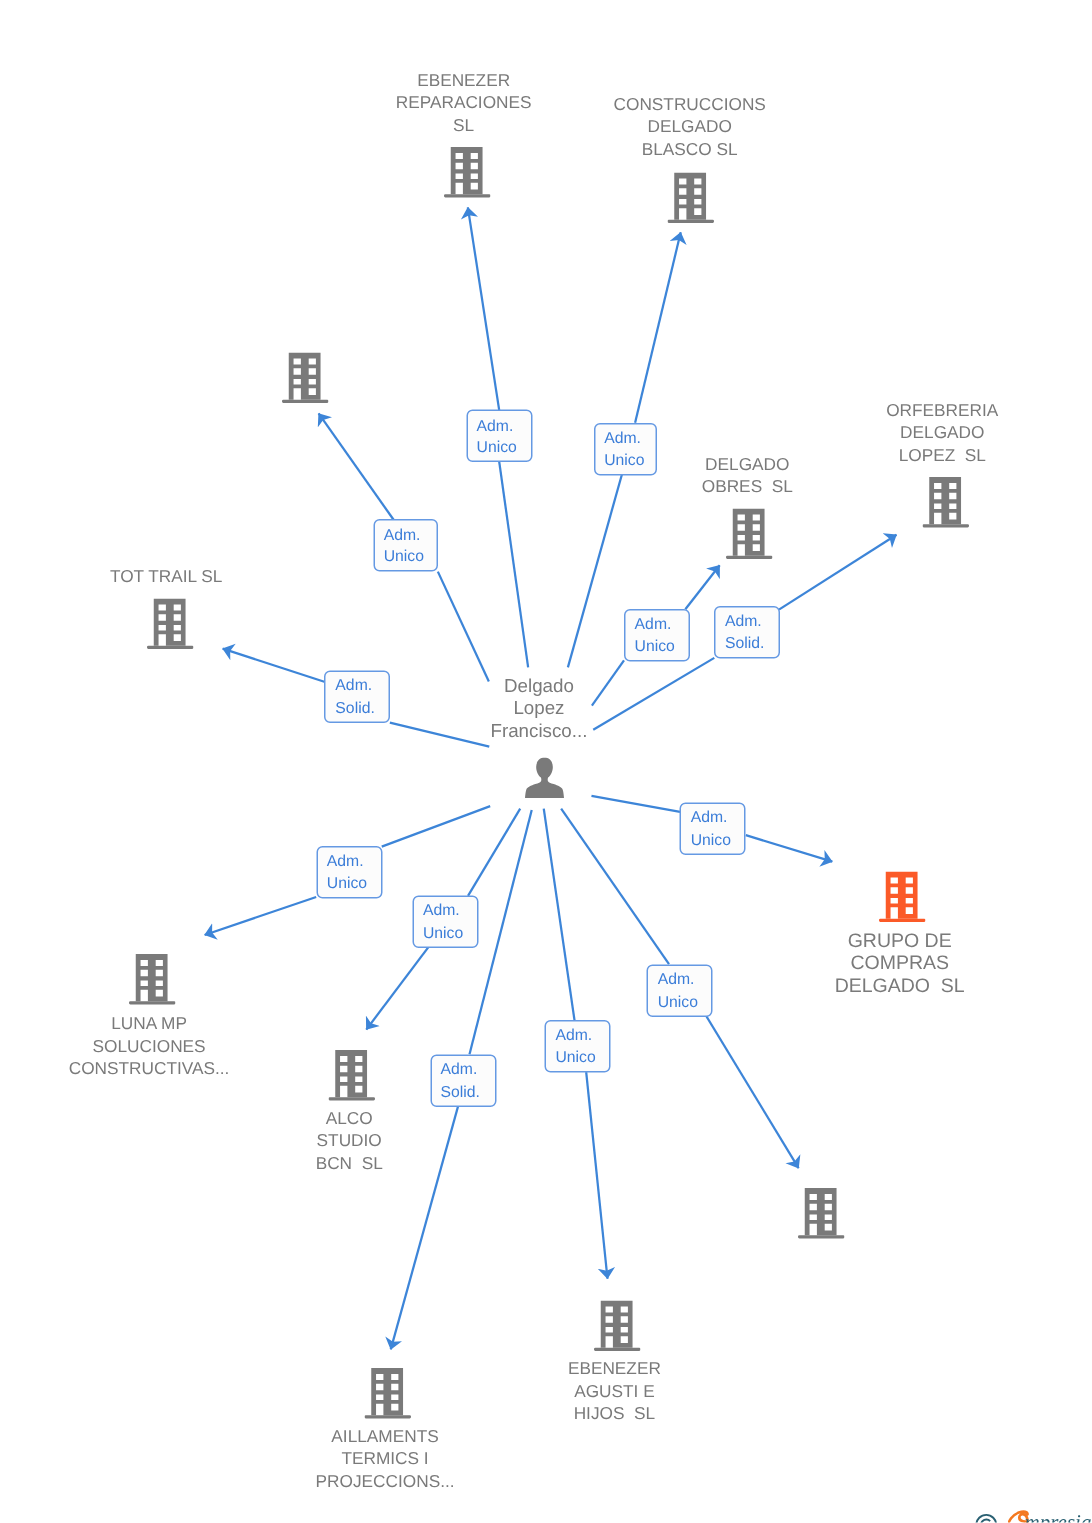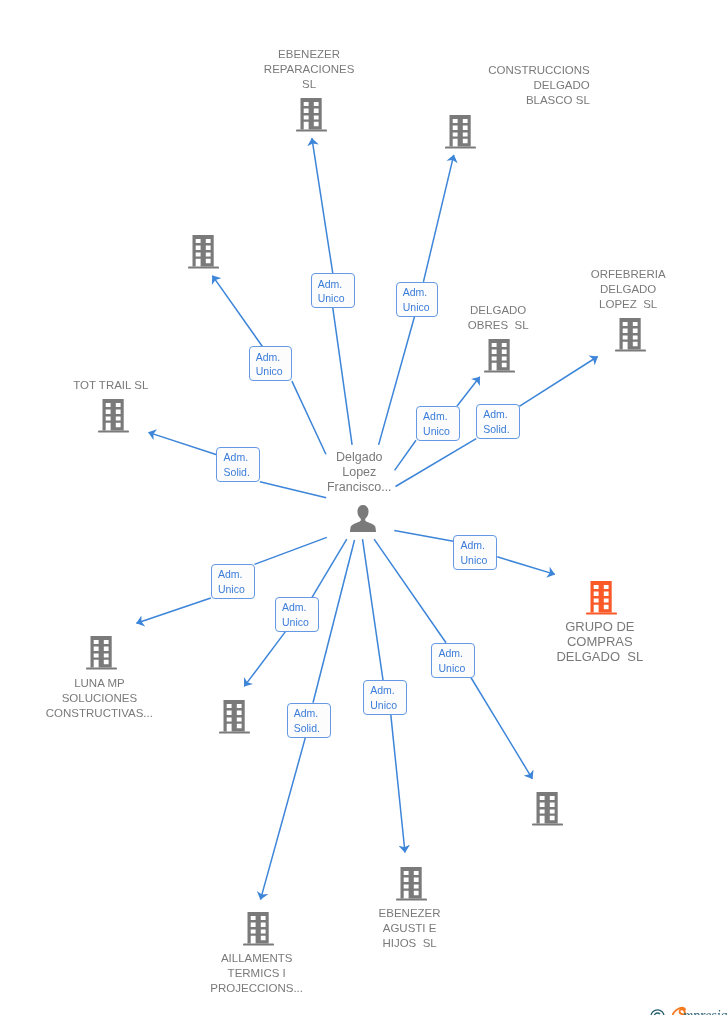--- a/index.html
+++ b/index.html
@@ -64,21 +64,21 @@
         <path fill="#7a7a7a" d="M0.9 31.5 H30.1 a0.9 0.9 0 0 1 0.9 0.9 V32.7 a0.9 0.9 0 0 1 -0.9 0.9 H0.9 a0.9 0.9 0 0 1 -0.9 -0.9 V32.4 a0.9 0.9 0 0 1 0.9 -0.9 Z"></path>
         <path fill="#7a7a7a" fill-rule="evenodd" d="M4.5 0 H25.7 V31.5 H4.5 Z M7.7 4.0 H12.6 V8.0 H7.7 Z M17.8 4.0 H22.6 V8.0 H17.8 Z M7.7 10.5 H12.6 V14.9 H7.7 Z M17.8 10.5 H22.6 V14.9 H17.8 Z M7.7 17.6 H12.6 V21.4 H7.7 Z M17.8 17.6 H22.6 V21.4 H17.8 Z M7.7 23.8 H12.6 V31.5 H7.7 Z M17.8 23.8 H22.6 V28.3 H17.8 Z"></path>
       </svg></div>
 <div class="node-caption" style="left:309.1px;top:34.7px;width:260px;margin-left:-130px;">EBENEZER
 REPARACIONES
 SL</div>
 <div class="node" style="left:445.0px;top:103.3px;"><svg class="bicon" width="31" height="34" viewBox="0 0 31 34">
         <path fill="#7a7a7a" d="M0.9 31.5 H30.1 a0.9 0.9 0 0 1 0.9 0.9 V32.7 a0.9 0.9 0 0 1 -0.9 0.9 H0.9 a0.9 0.9 0 0 1 -0.9 -0.9 V32.4 a0.9 0.9 0 0 1 0.9 -0.9 Z"></path>
         <path fill="#7a7a7a" fill-rule="evenodd" d="M4.5 0 H25.7 V31.5 H4.5 Z M7.7 4.0 H12.6 V8.0 H7.7 Z M17.8 4.0 H22.6 V8.0 H17.8 Z M7.7 10.5 H12.6 V14.9 H7.7 Z M17.8 10.5 H22.6 V14.9 H17.8 Z M7.7 17.6 H12.6 V21.4 H7.7 Z M17.8 17.6 H22.6 V21.4 H17.8 Z M7.7 23.8 H12.6 V31.5 H7.7 Z M17.8 23.8 H22.6 V28.3 H17.8 Z"></path>
       </svg></div>
-<div class="node-caption" style="left:459.8px;top:51.2px;width:260px;margin-left:-130px;text-align:right;">CONSTRUCCIONS
+<div class="node-caption" style="left:459.8px;top:51.2px;width:260px;margin-left:-130px;">CONSTRUCCIONS
 DELGADO
 BLASCO SL</div>
 <div class="node" style="left:187.5px;top:223.1px;"><svg class="bicon" width="31" height="34" viewBox="0 0 31 34">
         <path fill="#7a7a7a" d="M0.9 31.5 H30.1 a0.9 0.9 0 0 1 0.9 0.9 V32.7 a0.9 0.9 0 0 1 -0.9 0.9 H0.9 a0.9 0.9 0 0 1 -0.9 -0.9 V32.4 a0.9 0.9 0 0 1 0.9 -0.9 Z"></path>
         <path fill="#7a7a7a" fill-rule="evenodd" d="M4.5 0 H25.7 V31.5 H4.5 Z M7.7 4.0 H12.6 V8.0 H7.7 Z M17.8 4.0 H22.6 V8.0 H17.8 Z M7.7 10.5 H12.6 V14.9 H7.7 Z M17.8 10.5 H22.6 V14.9 H17.8 Z M7.7 17.6 H12.6 V21.4 H7.7 Z M17.8 17.6 H22.6 V21.4 H17.8 Z M7.7 23.8 H12.6 V31.5 H7.7 Z M17.8 23.8 H22.6 V28.3 H17.8 Z"></path>
       </svg></div>
 <div class="node" style="left:614.8px;top:305.7px;"><svg class="bicon" width="31" height="34" viewBox="0 0 31 34">
         <path fill="#7a7a7a" d="M0.9 31.5 H30.1 a0.9 0.9 0 0 1 0.9 0.9 V32.7 a0.9 0.9 0 0 1 -0.9 0.9 H0.9 a0.9 0.9 0 0 1 -0.9 -0.9 V32.4 a0.9 0.9 0 0 1 0.9 -0.9 Z"></path>
         <path fill="#7a7a7a" fill-rule="evenodd" d="M4.5 0 H25.7 V31.5 H4.5 Z M7.7 4.0 H12.6 V8.0 H7.7 Z M17.8 4.0 H22.6 V8.0 H17.8 Z M7.7 10.5 H12.6 V14.9 H7.7 Z M17.8 10.5 H22.6 V14.9 H17.8 Z M7.7 17.6 H12.6 V21.4 H7.7 Z M17.8 17.6 H22.6 V21.4 H17.8 Z M7.7 23.8 H12.6 V31.5 H7.7 Z M17.8 23.8 H22.6 V28.3 H17.8 Z"></path>
       </svg></div>
@@ -107,20 +107,23 @@
         <path fill="#7a7a7a" d="M0.9 31.5 H30.1 a0.9 0.9 0 0 1 0.9 0.9 V32.7 a0.9 0.9 0 0 1 -0.9 0.9 H0.9 a0.9 0.9 0 0 1 -0.9 -0.9 V32.4 a0.9 0.9 0 0 1 0.9 -0.9 Z"></path>
         <path fill="#7a7a7a" fill-rule="evenodd" d="M4.5 0 H25.7 V31.5 H4.5 Z M7.7 4.0 H12.6 V8.0 H7.7 Z M17.8 4.0 H22.6 V8.0 H17.8 Z M7.7 10.5 H12.6 V14.9 H7.7 Z M17.8 10.5 H22.6 V14.9 H17.8 Z M7.7 17.6 H12.6 V21.4 H7.7 Z M17.8 17.6 H22.6 V21.4 H17.8 Z M7.7 23.8 H12.6 V31.5 H7.7 Z M17.8 23.8 H22.6 V28.3 H17.8 Z"></path>
       </svg></div>
 <div class="node-caption" style="left:99.4px;top:663.9px;width:260px;margin-left:-130px;">LUNA MP
 SOLUCIONES
 CONSTRUCTIVAS...</div>
 <div class="node" style="left:218.7px;top:688.2px;"><svg class="bicon" width="31" height="34" viewBox="0 0 31 34">
         <path fill="#7a7a7a" d="M0.9 31.5 H30.1 a0.9 0.9 0 0 1 0.9 0.9 V32.7 a0.9 0.9 0 0 1 -0.9 0.9 H0.9 a0.9 0.9 0 0 1 -0.9 -0.9 V32.4 a0.9 0.9 0 0 1 0.9 -0.9 Z"></path>
         <path fill="#7a7a7a" fill-rule="evenodd" d="M4.5 0 H25.7 V31.5 H4.5 Z M7.7 4.0 H12.6 V8.0 H7.7 Z M17.8 4.0 H22.6 V8.0 H17.8 Z M7.7 10.5 H12.6 V14.9 H7.7 Z M17.8 10.5 H22.6 V14.9 H17.8 Z M7.7 17.6 H12.6 V21.4 H7.7 Z M17.8 17.6 H22.6 V21.4 H17.8 Z M7.7 23.8 H12.6 V31.5 H7.7 Z M17.8 23.8 H22.6 V28.3 H17.8 Z"></path>
       </svg></div>
+<div class="node-caption" style="left:232.8px;top:726.6px;width:260px;margin-left:-130px;">ALCO
+STUDIO
+BCN  SL</div>
 <div class="node" style="left:531.5px;top:780.0px;"><svg class="bicon" width="31" height="34" viewBox="0 0 31 34">
         <path fill="#7a7a7a" d="M0.9 31.5 H30.1 a0.9 0.9 0 0 1 0.9 0.9 V32.7 a0.9 0.9 0 0 1 -0.9 0.9 H0.9 a0.9 0.9 0 0 1 -0.9 -0.9 V32.4 a0.9 0.9 0 0 1 0.9 -0.9 Z"></path>
         <path fill="#7a7a7a" fill-rule="evenodd" d="M4.5 0 H25.7 V31.5 H4.5 Z M7.7 4.0 H12.6 V8.0 H7.7 Z M17.8 4.0 H22.6 V8.0 H17.8 Z M7.7 10.5 H12.6 V14.9 H7.7 Z M17.8 10.5 H22.6 V14.9 H17.8 Z M7.7 17.6 H12.6 V21.4 H7.7 Z M17.8 17.6 H22.6 V21.4 H17.8 Z M7.7 23.8 H12.6 V31.5 H7.7 Z M17.8 23.8 H22.6 V28.3 H17.8 Z"></path>
       </svg></div>
 <div class="node" style="left:395.5px;top:855.1px;"><svg class="bicon" width="31" height="34" viewBox="0 0 31 34">
         <path fill="#7a7a7a" d="M0.9 31.5 H30.1 a0.9 0.9 0 0 1 0.9 0.9 V32.7 a0.9 0.9 0 0 1 -0.9 0.9 H0.9 a0.9 0.9 0 0 1 -0.9 -0.9 V32.4 a0.9 0.9 0 0 1 0.9 -0.9 Z"></path>
         <path fill="#7a7a7a" fill-rule="evenodd" d="M4.5 0 H25.7 V31.5 H4.5 Z M7.7 4.0 H12.6 V8.0 H7.7 Z M17.8 4.0 H22.6 V8.0 H17.8 Z M7.7 10.5 H12.6 V14.9 H7.7 Z M17.8 10.5 H22.6 V14.9 H17.8 Z M7.7 17.6 H12.6 V21.4 H7.7 Z M17.8 17.6 H22.6 V21.4 H17.8 Z M7.7 23.8 H12.6 V31.5 H7.7 Z M17.8 23.8 H22.6 V28.3 H17.8 Z"></path>
       </svg></div>
 <div class="node-caption" style="left:409.6px;top:893.8px;width:260px;margin-left:-130px;">EBENEZER
 AGUSTI E

